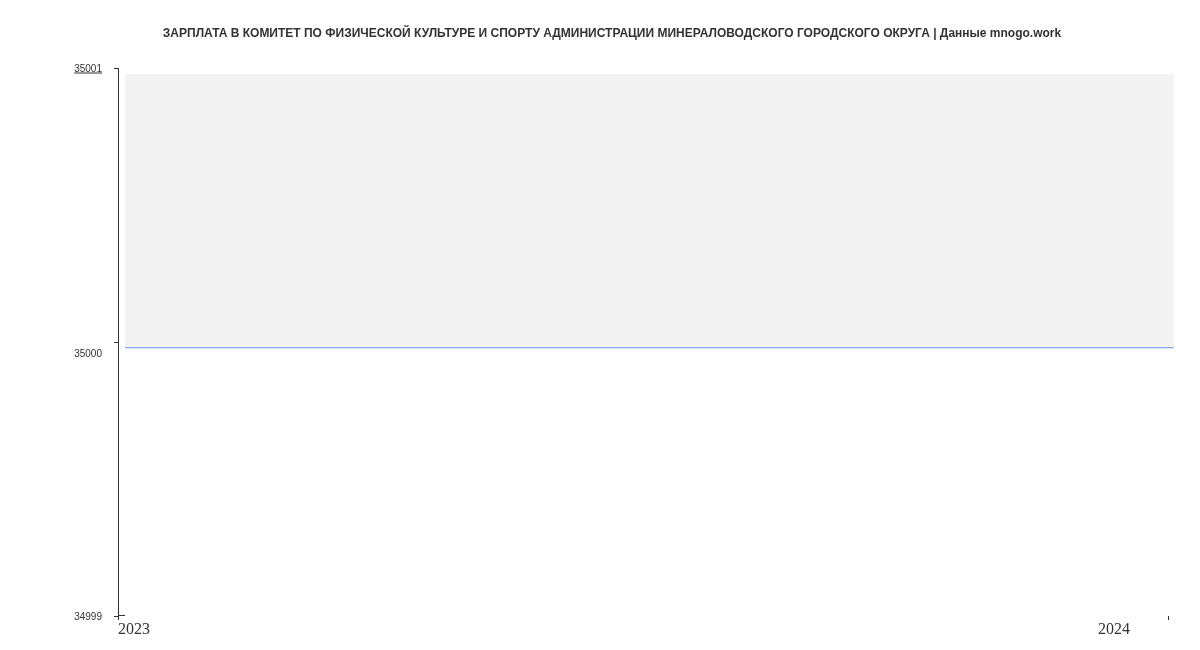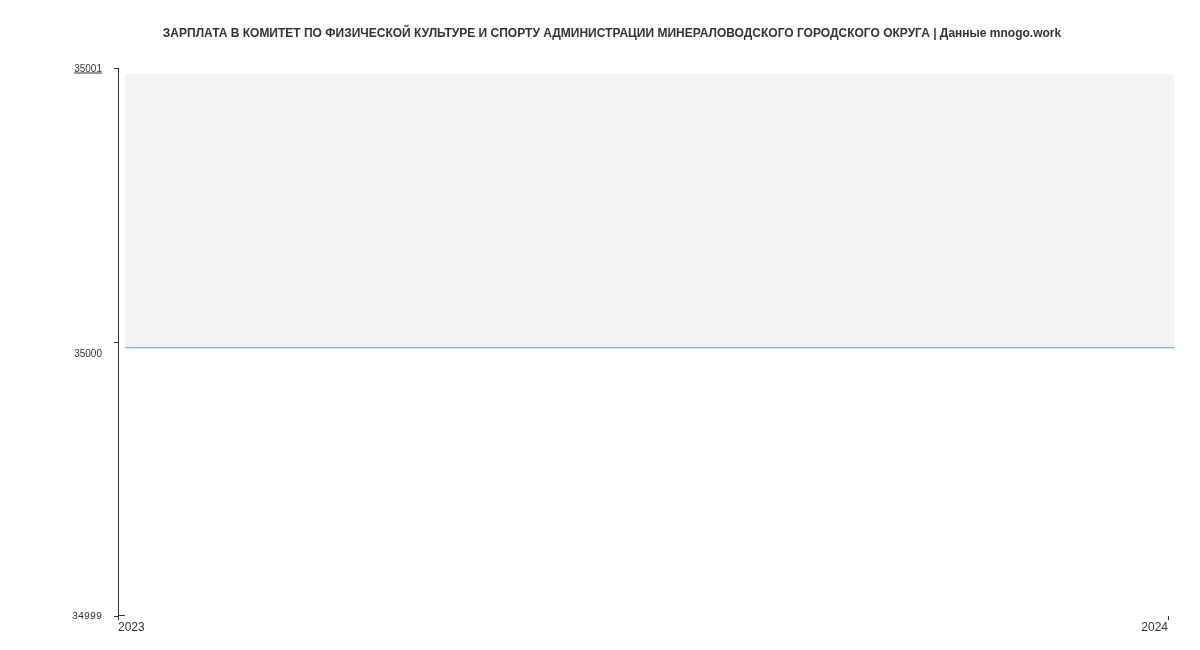--- a/index.html
+++ b/index.html
@@ -59,30 +59,31 @@
     .y-tick {
       position: absolute;
       right: 1104px;
       font-size: 10px;
       color: #333;
       transform: translateY(-50%);
       white-space: nowrap;
     }
     .y-tick-top { top: 50px; text-decoration: underline; }
     .y-tick-mid { top: 335px; }
-    .y-tick-bot { top: 598px; font-family: Liberation Mono, monospace; }
+    .y-tick-bot { top: 598px; }
     .x-tick {
       position: absolute;
       top: 602px;
-      font-size: 12px;
+      font-size: 16px;
       color: #333;
       transform: translateX(-50%);
+      font-family: Liberation Serif, serif;
     }
     .x-tick-left { left: 100px; transform: none; }
-    .x-tick-right { left: 1150px; transform: translateX(-100%); }
+    .x-tick-right { left: 1112px; transform: translateX(-100%); }
     .tick-mark {
       position: absolute;
       background: #333;
     }
     .y-tick-mark {
       width: 4px;
       height: 1px;
       left: 96px;
     }
     .x-tick-mark {

